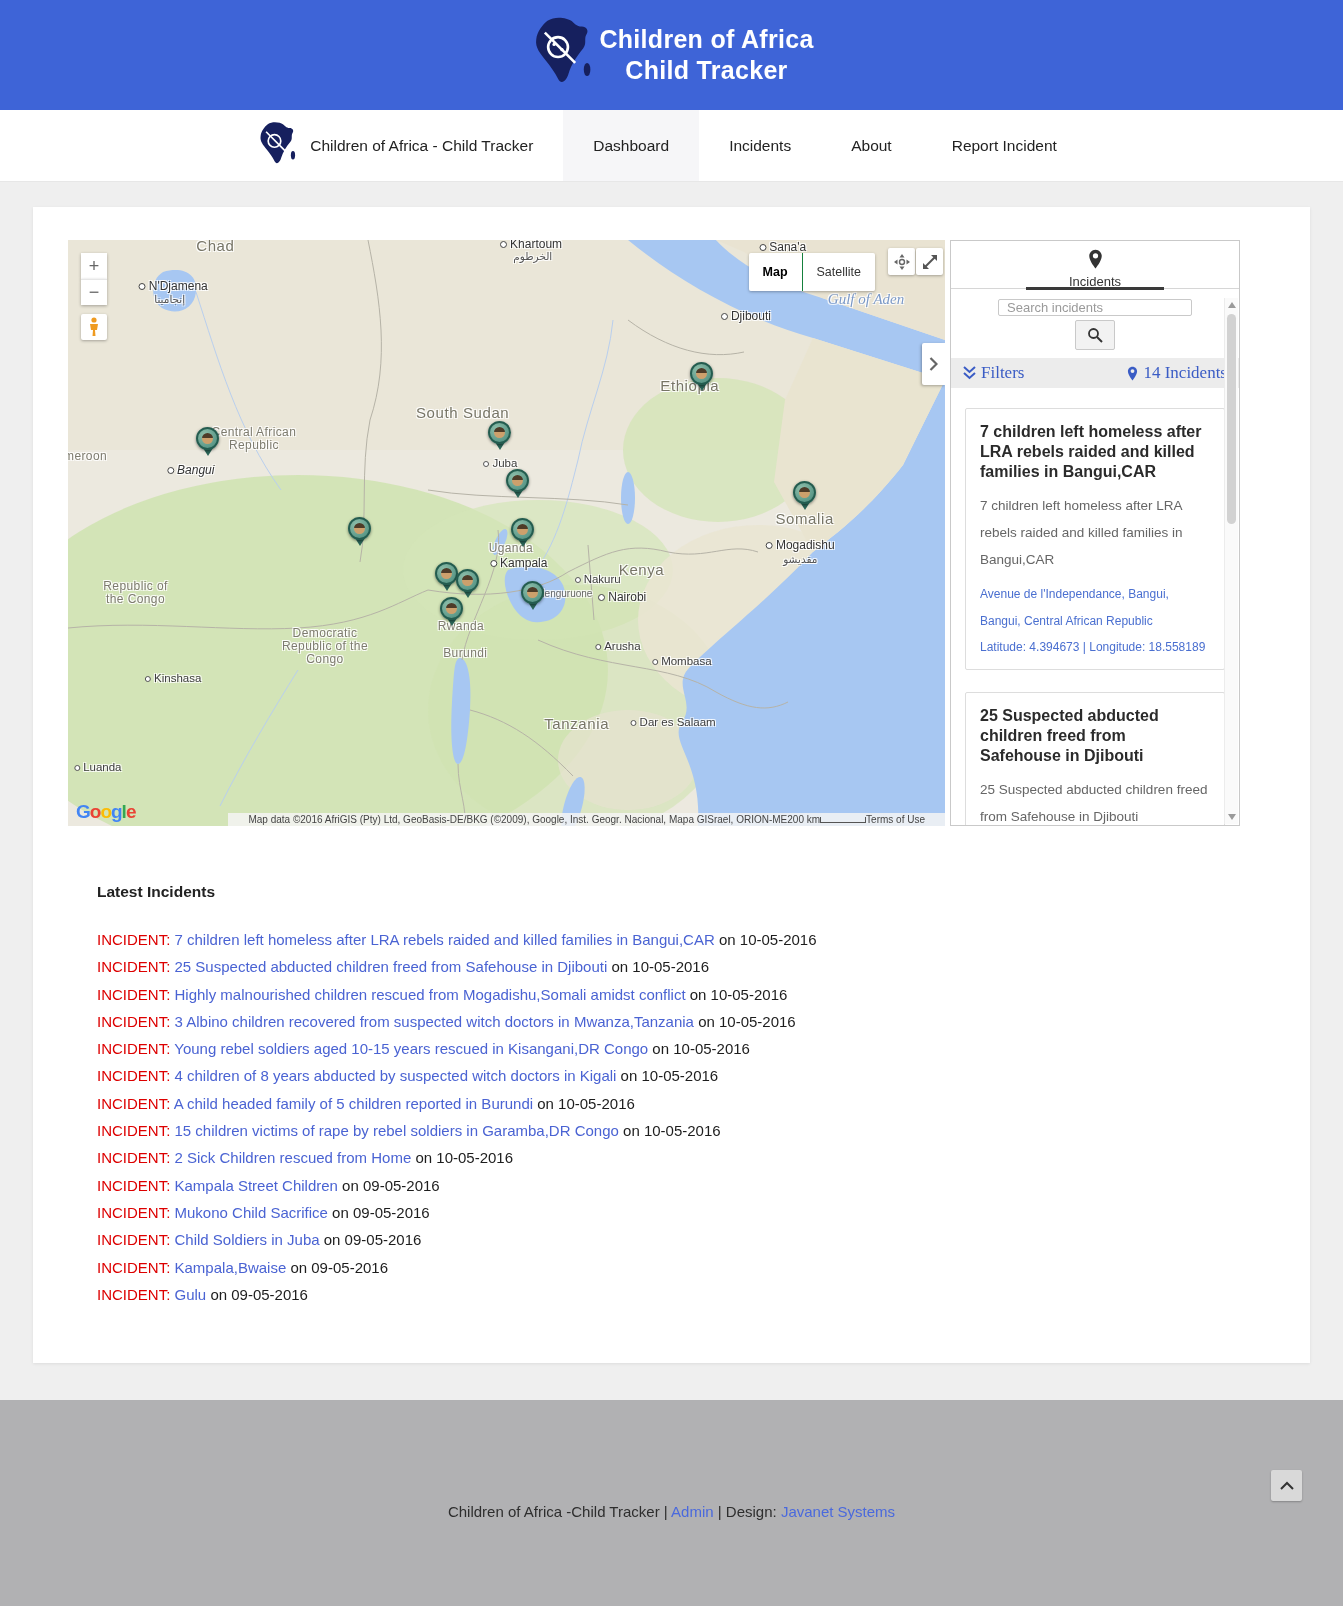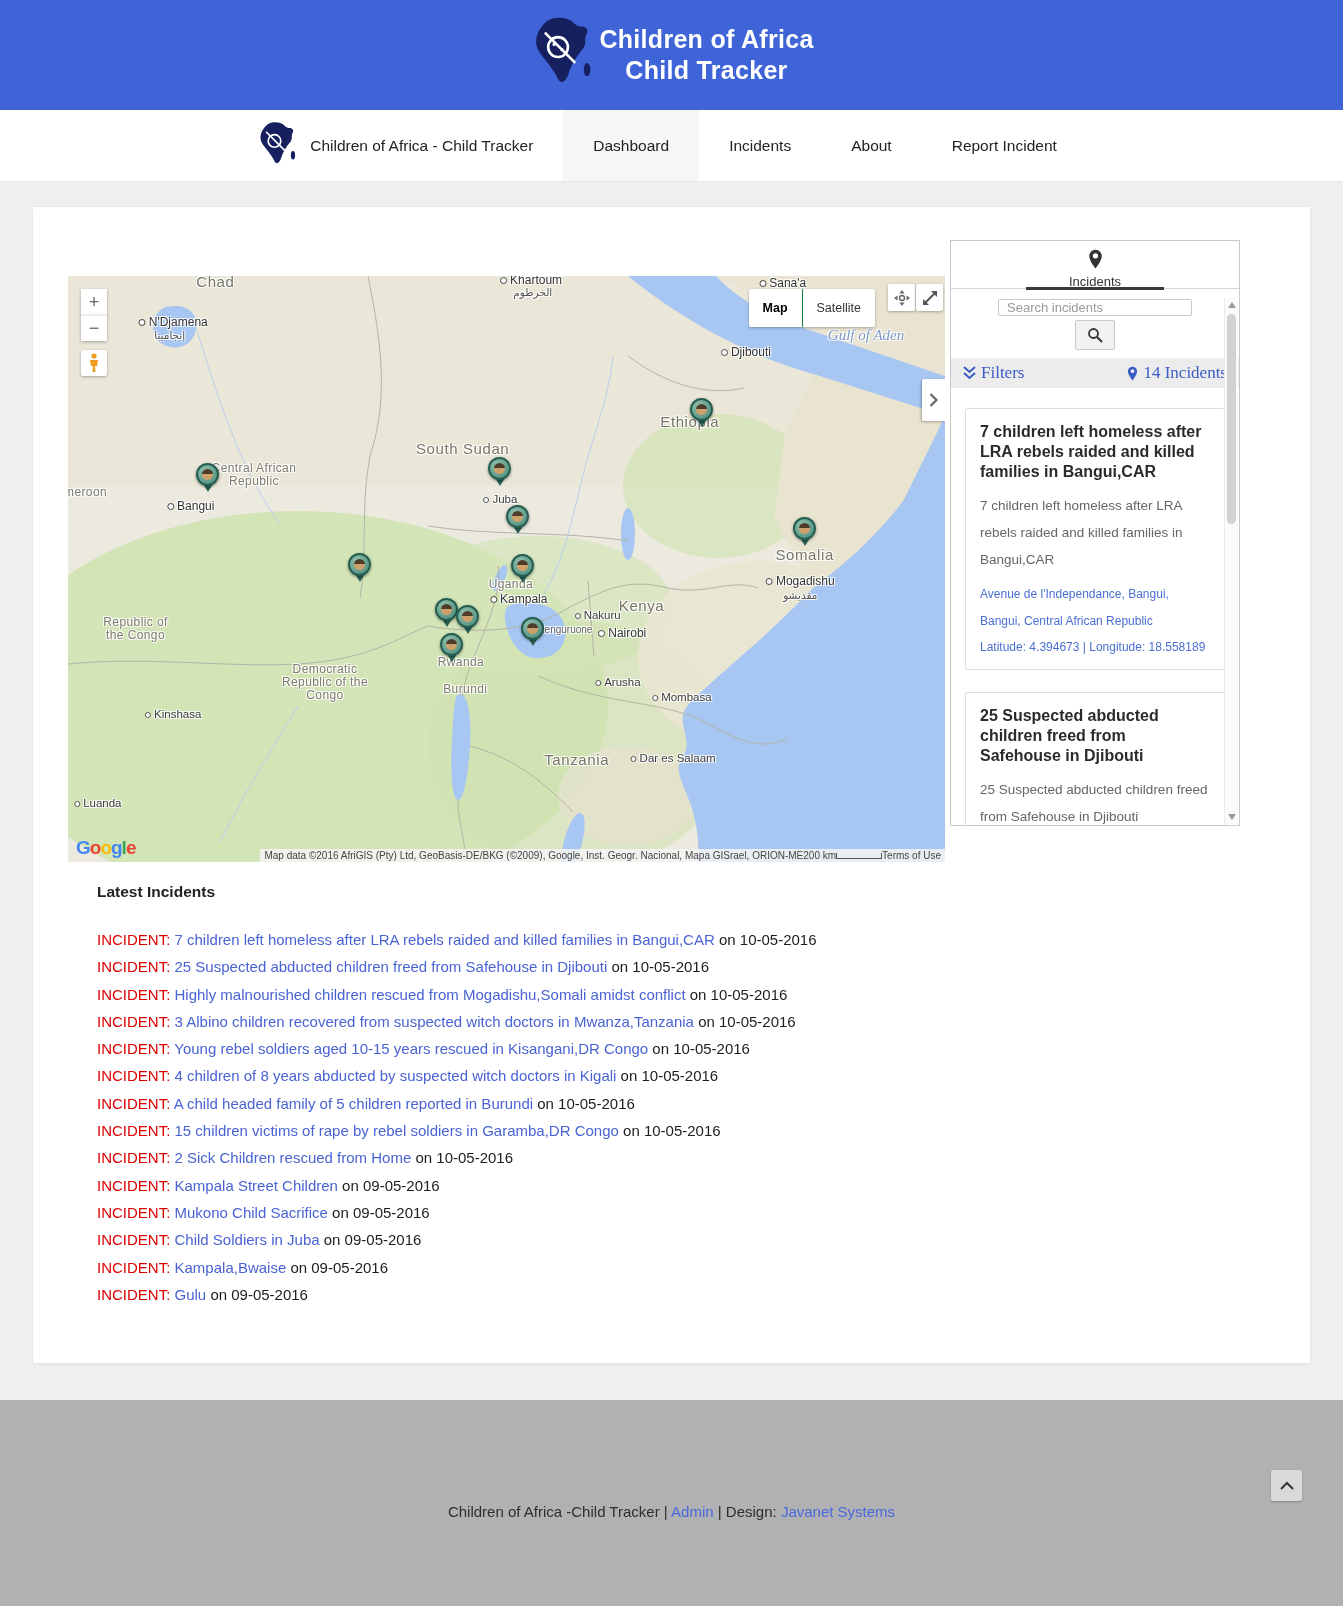--- a/index.html
+++ b/index.html
@@ -18,21 +18,21 @@
   .brand .logo-af { width:42px; height:52px; }
   .brand-text { font-size:15.5px; color:#222; }
   .nav-item { display:flex; align-items:center; padding:0 30px; font-size:15.5px; color:#222; cursor:pointer; }
   .nav-item.active { background:#f6f6f8; }
 
   
   .main-card { width:1277px; height:1156px; margin:25px auto 0; background:#fff; box-shadow:0 1px 3px rgba(0,0,0,.08); padding:33px 35px; overflow:hidden; }
   .map-row { display:flex; gap:5px; height:586px; }
 
   
-  .map { position:relative; width:877px; height:586px; overflow:hidden; background:#ece9df; flex:none;margin-top:36px; }
+  .map { position:relative; width:877px; height:586px; overflow:hidden; background:#ece9df; flex:none; }
   .map svg.basemap { position:absolute; inset:0; }
   .map-label { position:absolute; transform:translate(-50%,-50%); white-space:nowrap; color:#7d7b6e;
     text-shadow:-1px -1px 0 rgba(255,255,255,.85),1px -1px 0 rgba(255,255,255,.85),-1px 1px 0 rgba(255,255,255,.85),1px 1px 0 rgba(255,255,255,.85); font-size:12px; }
   .map-label.country { font-size:12px; letter-spacing:.4px; white-space:normal; text-align:center; line-height:13px; }
   .map-label.country-lg { font-size:15px; letter-spacing:.6px; color:#777566; }
   .map-label.capital { font-size:12px; color:#333; }
   .map-label.capital::before { content:""; display:inline-block; width:5px; height:5px; border:1.5px solid #444; background:#fff; border-radius:50%; margin-right:3px; }
   .map-label.city { font-size:11.5px; color:#3c3c3c; }
   .map-label.city::before { content:""; display:inline-block; width:4px; height:4px; border:1px solid #555; background:#fff; border-radius:50%; margin-right:3px; }
   .map-label.city-sm { font-size:10px; color:#666; }
@@ -50,21 +50,21 @@
   .zbtn + .zbtn { border-top:1px solid #e6e6e6; }
   .pegman { left:13px; top:74px; width:26px; height:26px; }
   .maptype { position:absolute; top:13px; right:70px; display:flex; box-shadow:0 1px 3px rgba(0,0,0,.3); border-radius:2px; overflow:hidden; }
   .mt-btn { background:#fff; font-size:12.5px; color:#333; padding:0 14px; height:38px; display:flex; align-items:center; cursor:pointer; }
   .mt-btn.active { font-weight:bold; color:#000; }
   .mt-btn + .mt-btn { border-left:1px solid #15803d; }
   .pan-btn { top:8px; right:30px; width:27px; height:27px; }
   .fs-btn  { top:8px; right:2px;  width:27px; height:27px; }
 
   .google-logo { position:absolute; left:8px; bottom:3px; font-size:19px; font-weight:bold; letter-spacing:-1px; cursor:pointer; }
-  .attribution { position:absolute; right:0; bottom:0; height:13px; background:rgba(245,245,245,.85); display:flex; align-items:center; padding:0 4px; font-size:10px; color:#444; }
+  .attribution { position:absolute; right:0; bottom:0; height:13px; background:rgba(245,245,245,.85); display:flex; align-items:center; padding:0 20px; font-size:10px; color:#444; }
   .scalebar { width:46px; height:6px; border:1px solid #555; border-top:none; }
   .terms { color:#444; cursor:pointer; }
 
   .collapse-tab { position:absolute; right:0; top:103px; width:23px; height:42px; background:#fff; box-shadow:-1px 1px 3px rgba(0,0,0,.3); border-radius:2px 0 0 2px; display:flex; align-items:center; justify-content:center; cursor:pointer; }
 
   
   .sidebar { position:relative; width:290px; height:586px; background:#fff; border:1px solid #c9c9c9; flex:none; overflow:hidden; }
   .sb-tab { text-align:center; padding-top:8px; position:relative; border-bottom:1px solid #d6d6d6; height:48px; cursor:pointer; }
   .sb-tab-label { font-size:13px; color:#333; display:block; margin-top:1px; }
   .sb-underline { position:absolute; left:50%; transform:translateX(-50%); bottom:-2px; width:138px; height:3px; background:#3a3a3a; }
@@ -192,21 +192,21 @@
           <div class="map-label capital" style="left: 81.5%; top: 1.2%;">Sana'a</div>
           <div class="map-label arabic" style="left: 80%; top: 3.4%;">صنعاء</div>
           <div class="map-label capital" style="left: 77.3%; top: 12.9%;">Djibouti</div>
           <div class="map-label water" style="left: 91%; top: 10%;">Gulf of Aden</div>
           <div class="map-label capital" style="left: 12%; top: 7.8%;">N'Djamena</div>
           <div class="map-label arabic" style="left: 11.6%; top: 10.1%;">إنجامينا</div>
           <div class="map-label country" style="left: 2%; top: 36.8%;">meroon</div>
           <div class="map-label country" style="left: 21.2%; top: 34%; max-width: 85px;">Central African Republic</div>
           <div class="map-label country-lg" style="left: 45%; top: 29.4%;">South Sudan</div>
           <div class="map-label country-lg" style="left: 70.9%; top: 24.8%;">Ethiopia</div>
-          <div class="map-label capital" style="left: 14%; top: 39.3%;">Bangui</div>
+          <div class="map-label capital" style="left: 14%; top: 39.3%; font-style: italic;">Bangui</div>
           <div class="map-label city" style="left: 49.3%; top: 38%;">Juba</div>
           <div class="map-label country-lg" style="left: 84%; top: 47.5%;">Somalia</div>
           <div class="map-label capital" style="left: 83.5%; top: 52.1%;">Mogadishu</div>
           <div class="map-label arabic" style="left: 83.5%; top: 54.5%;">مقديشو</div>
           <div class="map-label country" style="left: 7.7%; top: 60.3%; max-width: 80px;">Republic of the Congo</div>
           <div class="map-label country" style="left: 29.3%; top: 69.2%; max-width: 110px;">Democratic Republic of the Congo</div>
           <div class="map-label city" style="left: 12%; top: 74.8%;">Kinshasa</div>
           <div class="map-label country" style="left: 50.5%; top: 52.5%;">Uganda</div>
           <div class="map-label capital" style="left: 51.4%; top: 55.2%;">Kampala</div>
           <div class="map-label country-lg" style="left: 65.4%; top: 56.1%;">Kenya</div>

